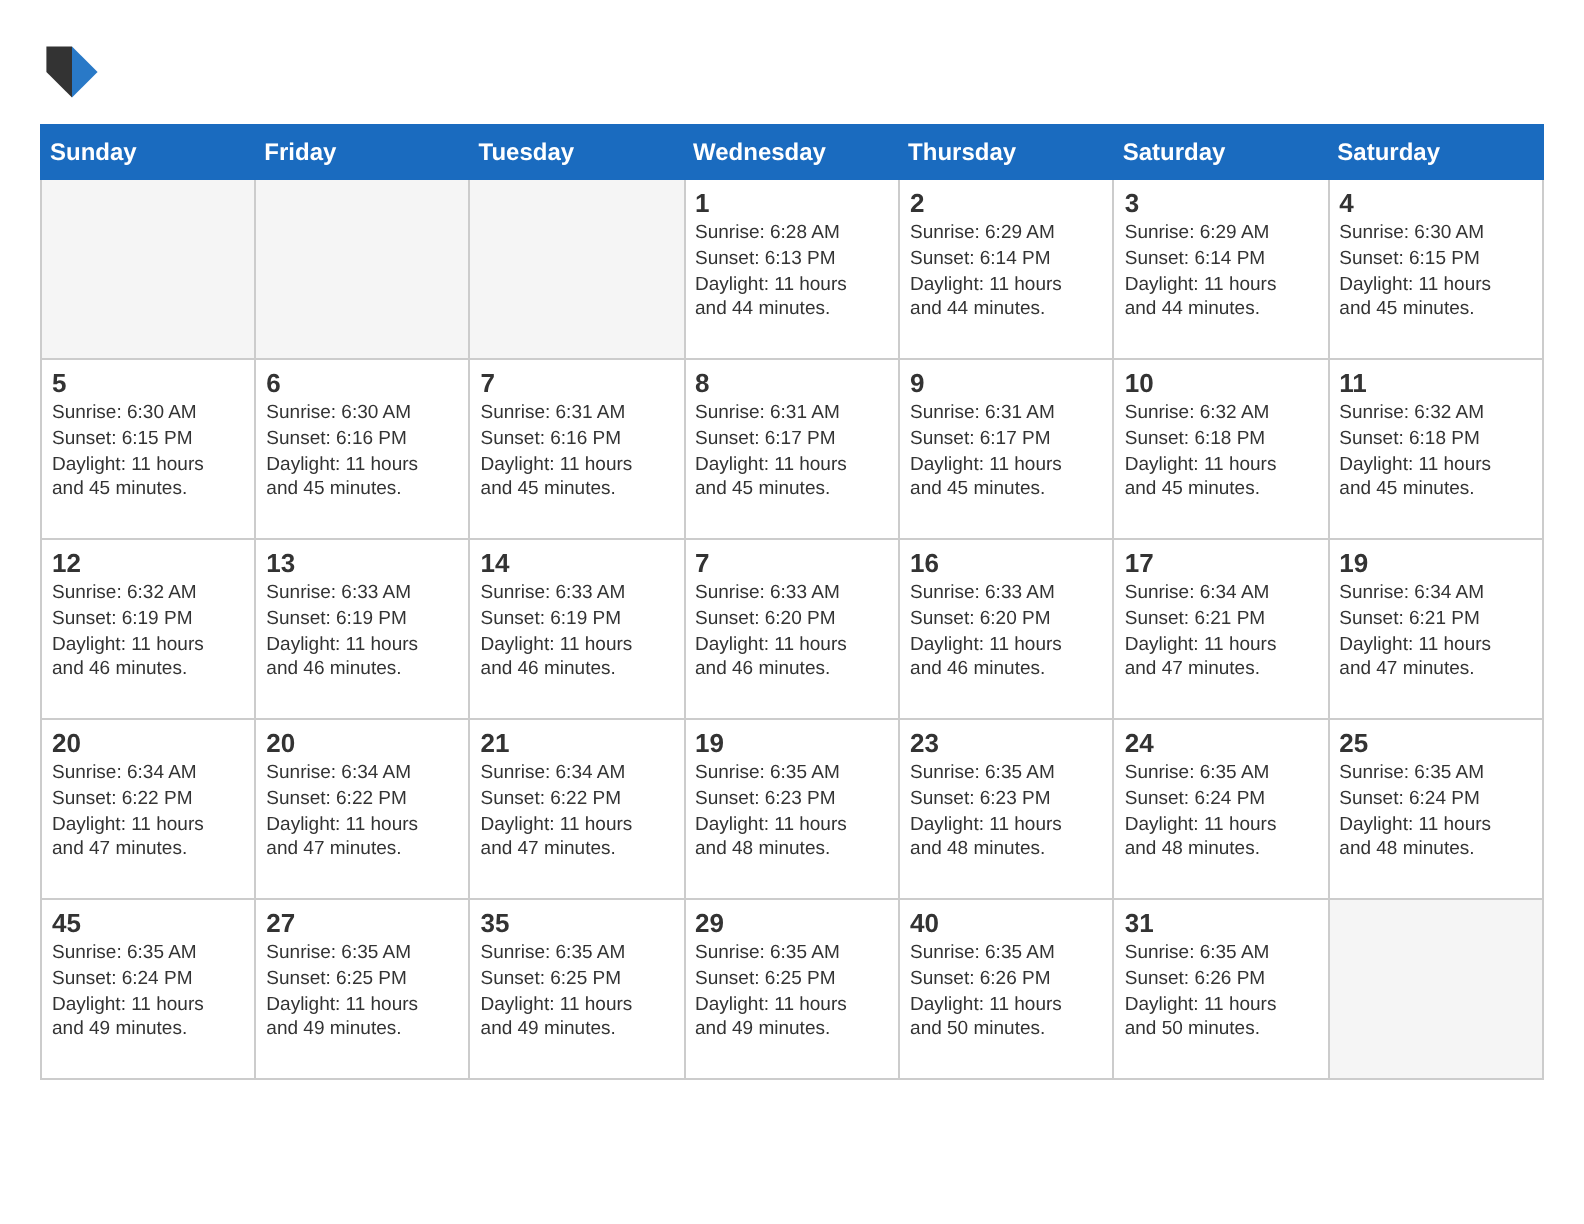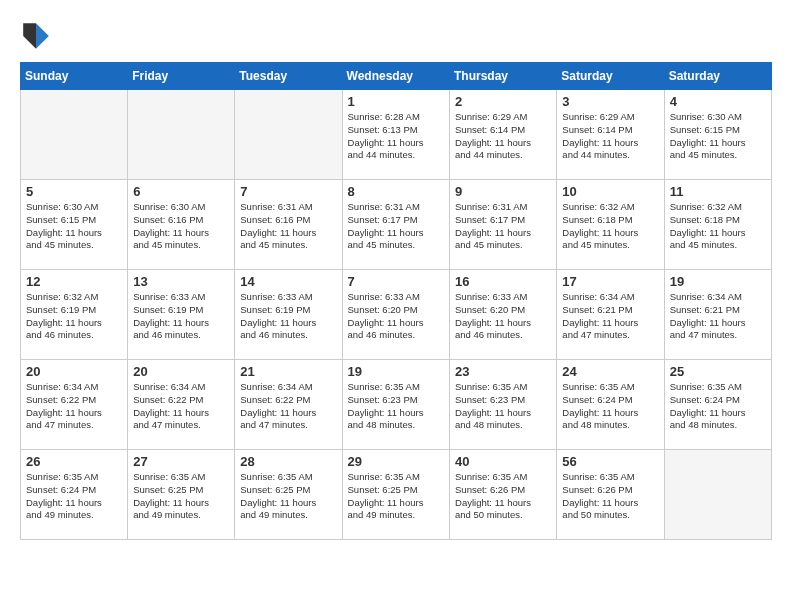--- a/index.html
+++ b/index.html
@@ -229,39 +229,39 @@
           <span class="day-num">24</span>
           <div class="day-info">Sunrise: 6:35 AM<br>Sunset: 6:24 PM<br>Daylight: 11 hours<br>and 48 minutes.</div>
         </td>
         <td>
           <span class="day-num">25</span>
           <div class="day-info">Sunrise: 6:35 AM<br>Sunset: 6:24 PM<br>Daylight: 11 hours<br>and 48 minutes.</div>
         </td>
       </tr>
       <tr class="week-row">
         <td>
-          <span class="day-num">26</span>
+          <span class="day-num">45</span>
           <div class="day-info">Sunrise: 6:35 AM<br>Sunset: 6:24 PM<br>Daylight: 11 hours<br>and 49 minutes.</div>
         </td>
         <td>
           <span class="day-num">27</span>
           <div class="day-info">Sunrise: 6:35 AM<br>Sunset: 6:25 PM<br>Daylight: 11 hours<br>and 49 minutes.</div>
         </td>
         <td>
-          <span class="day-num">28</span>
+          <span class="day-num">35</span>
           <div class="day-info">Sunrise: 6:35 AM<br>Sunset: 6:25 PM<br>Daylight: 11 hours<br>and 49 minutes.</div>
         </td>
         <td>
           <span class="day-num">29</span>
           <div class="day-info">Sunrise: 6:35 AM<br>Sunset: 6:25 PM<br>Daylight: 11 hours<br>and 49 minutes.</div>
         </td>
         <td>
           <span class="day-num">40</span>
           <div class="day-info">Sunrise: 6:35 AM<br>Sunset: 6:26 PM<br>Daylight: 11 hours<br>and 50 minutes.</div>
         </td>
         <td>
-          <span class="day-num">56</span>
+          <span class="day-num">31</span>
           <div class="day-info">Sunrise: 6:35 AM<br>Sunset: 6:26 PM<br>Daylight: 11 hours<br>and 50 minutes.</div>
         </td>
         <td class="empty"></td>
       </tr>
     </tbody>
 </table>
 
 </body></html>

